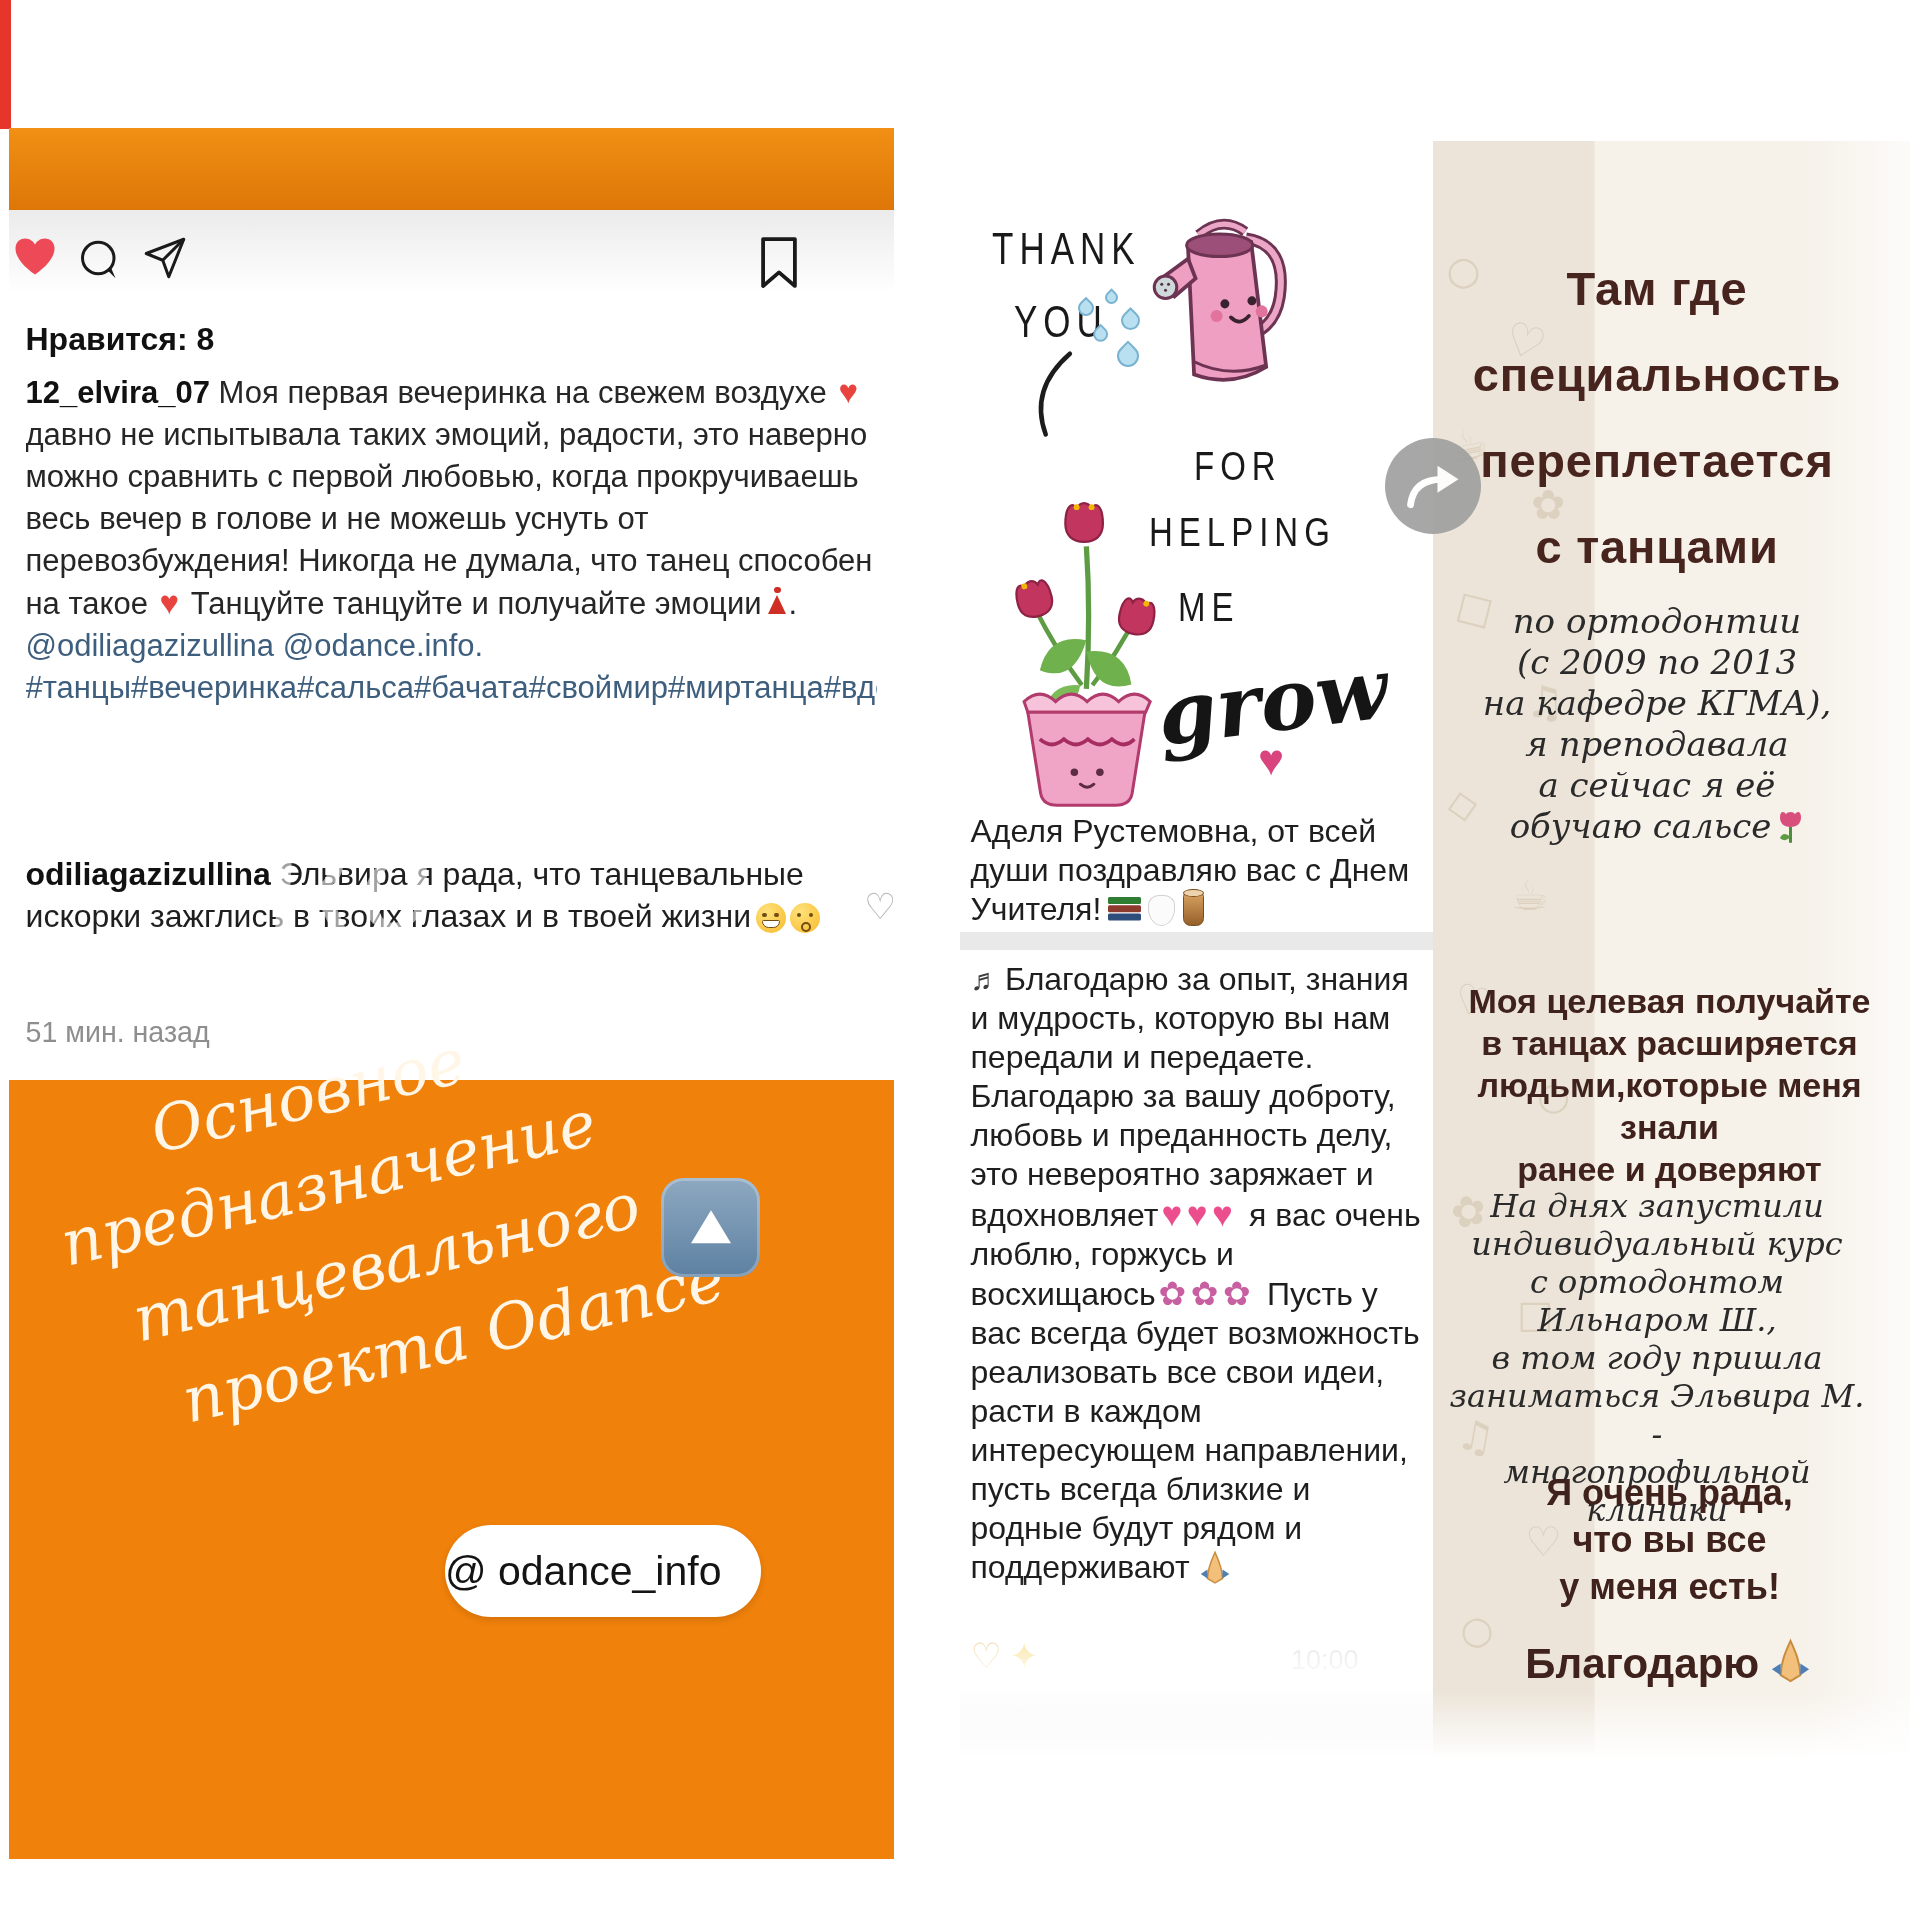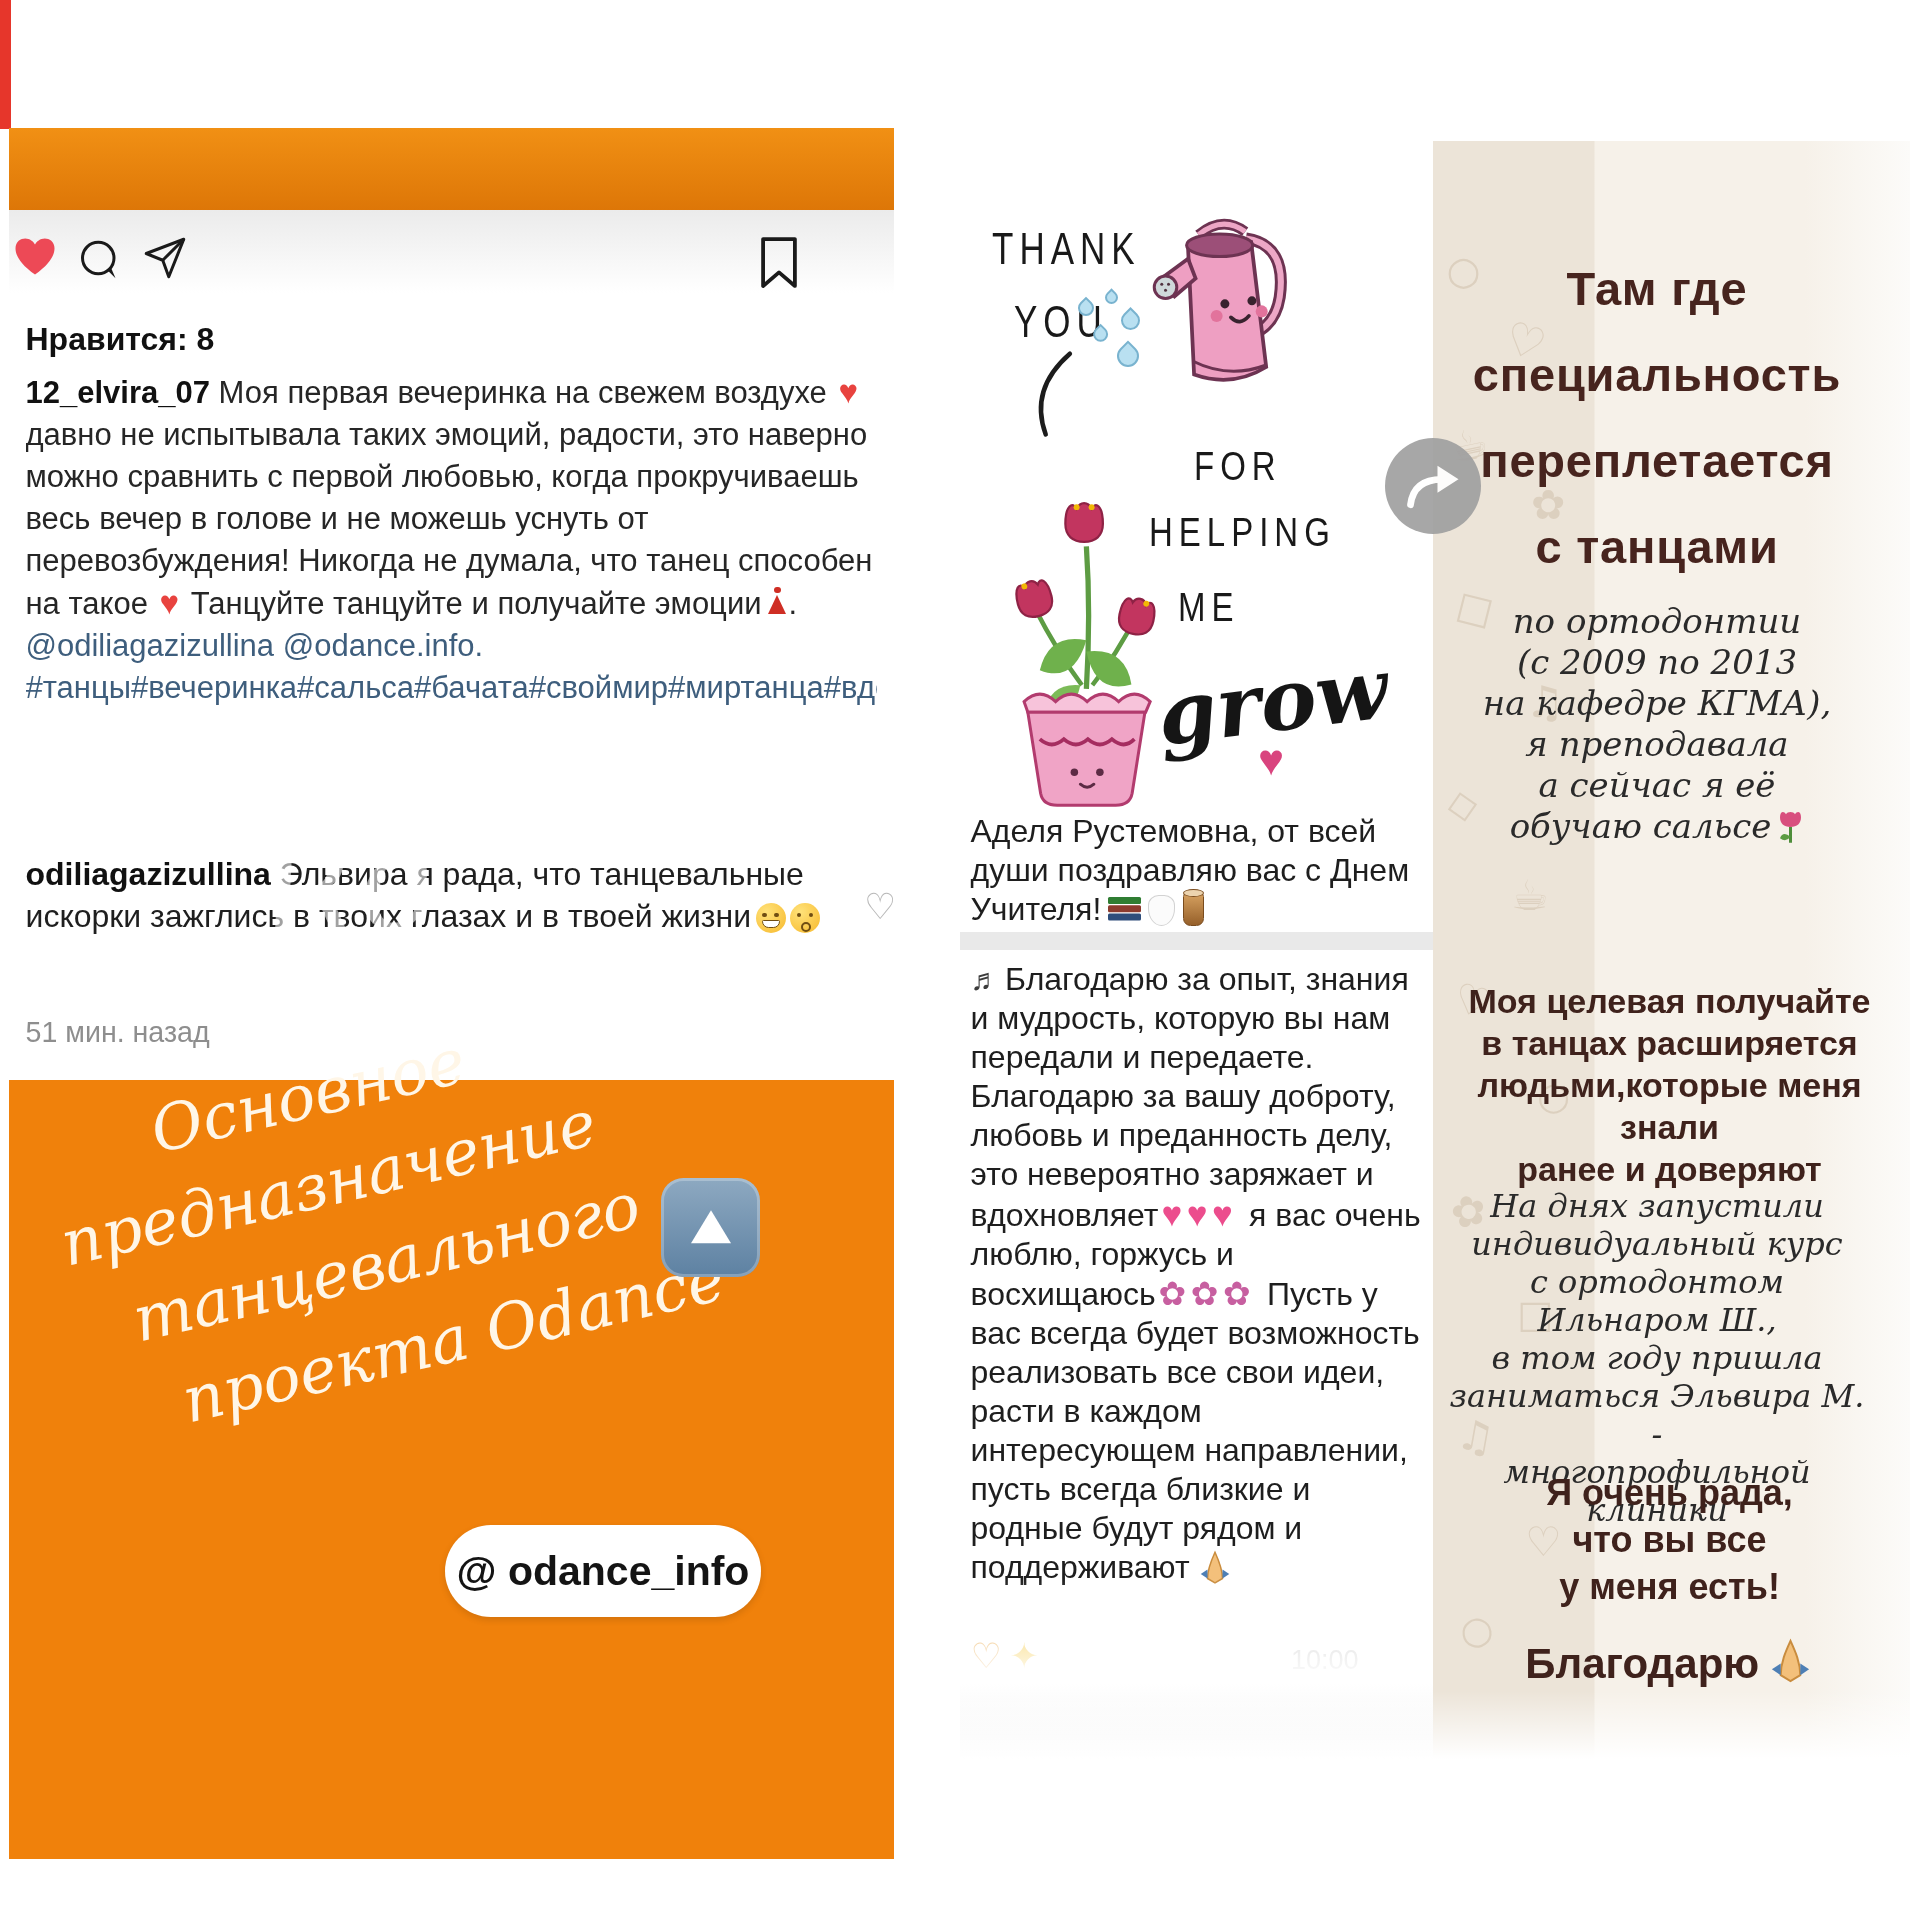--- a/index.html
+++ b/index.html
@@ -31,21 +31,21 @@
                 font-family:"DejaVu Serif",serif;font-style:italic;color:#fff6e7;
                 font-size:63px;line-height:90px;}
   #script-block div{white-space:nowrap;}
   .s-ind1{padding-left:113px;} .s-ind2{padding-left:0px;} .s-ind3{padding-left:53px;} .s-ind4{padding-left:83px;}
   #up-btn{left:652px;top:98px;width:99px;height:99px;border-radius:22.5px;
           background:linear-gradient(#8ea9c1,#5d81a2);box-shadow:inset 0 0 0 3px rgba(255,255,255,.25);}
   #up-btn i{position:absolute;left:50%;top:50%;transform:translate(-50%,-54%);
             width:0;height:0;border-left:20px solid transparent;border-right:20px solid transparent;
             border-bottom:33px solid #fff;}
   #mention-pill{left:436px;top:445px;width:316px;height:92px;background:#fff;border-radius:53px;
-                font-size:41px;font-weight:bold;color:#141414;text-align:center;line-height:92px;
+                font-size:41px;font-weight:normal;color:#141414;line-height:92px;
                 box-shadow:0 3px 7.5px rgba(0,0,0,.12);}
 
   
   #chat-col{left:960px;top:141px;width:473px;height:1628px;background:#ffffff;}
   .hand{font-family:"Liberation Sans",sans-serif;color:#191919;letter-spacing:6px;
         transform:scaleY(1.25);transform-origin:left top;white-space:nowrap;}
   #t-thank{left:32px;top:83px;font-size:35px;}
   #t-you{left:54px;top:156px;font-size:35px;}
   #t-for{left:234px;top:301px;font-size:33px;}
   #t-helping{left:189px;top:367px;font-size:33px;}

